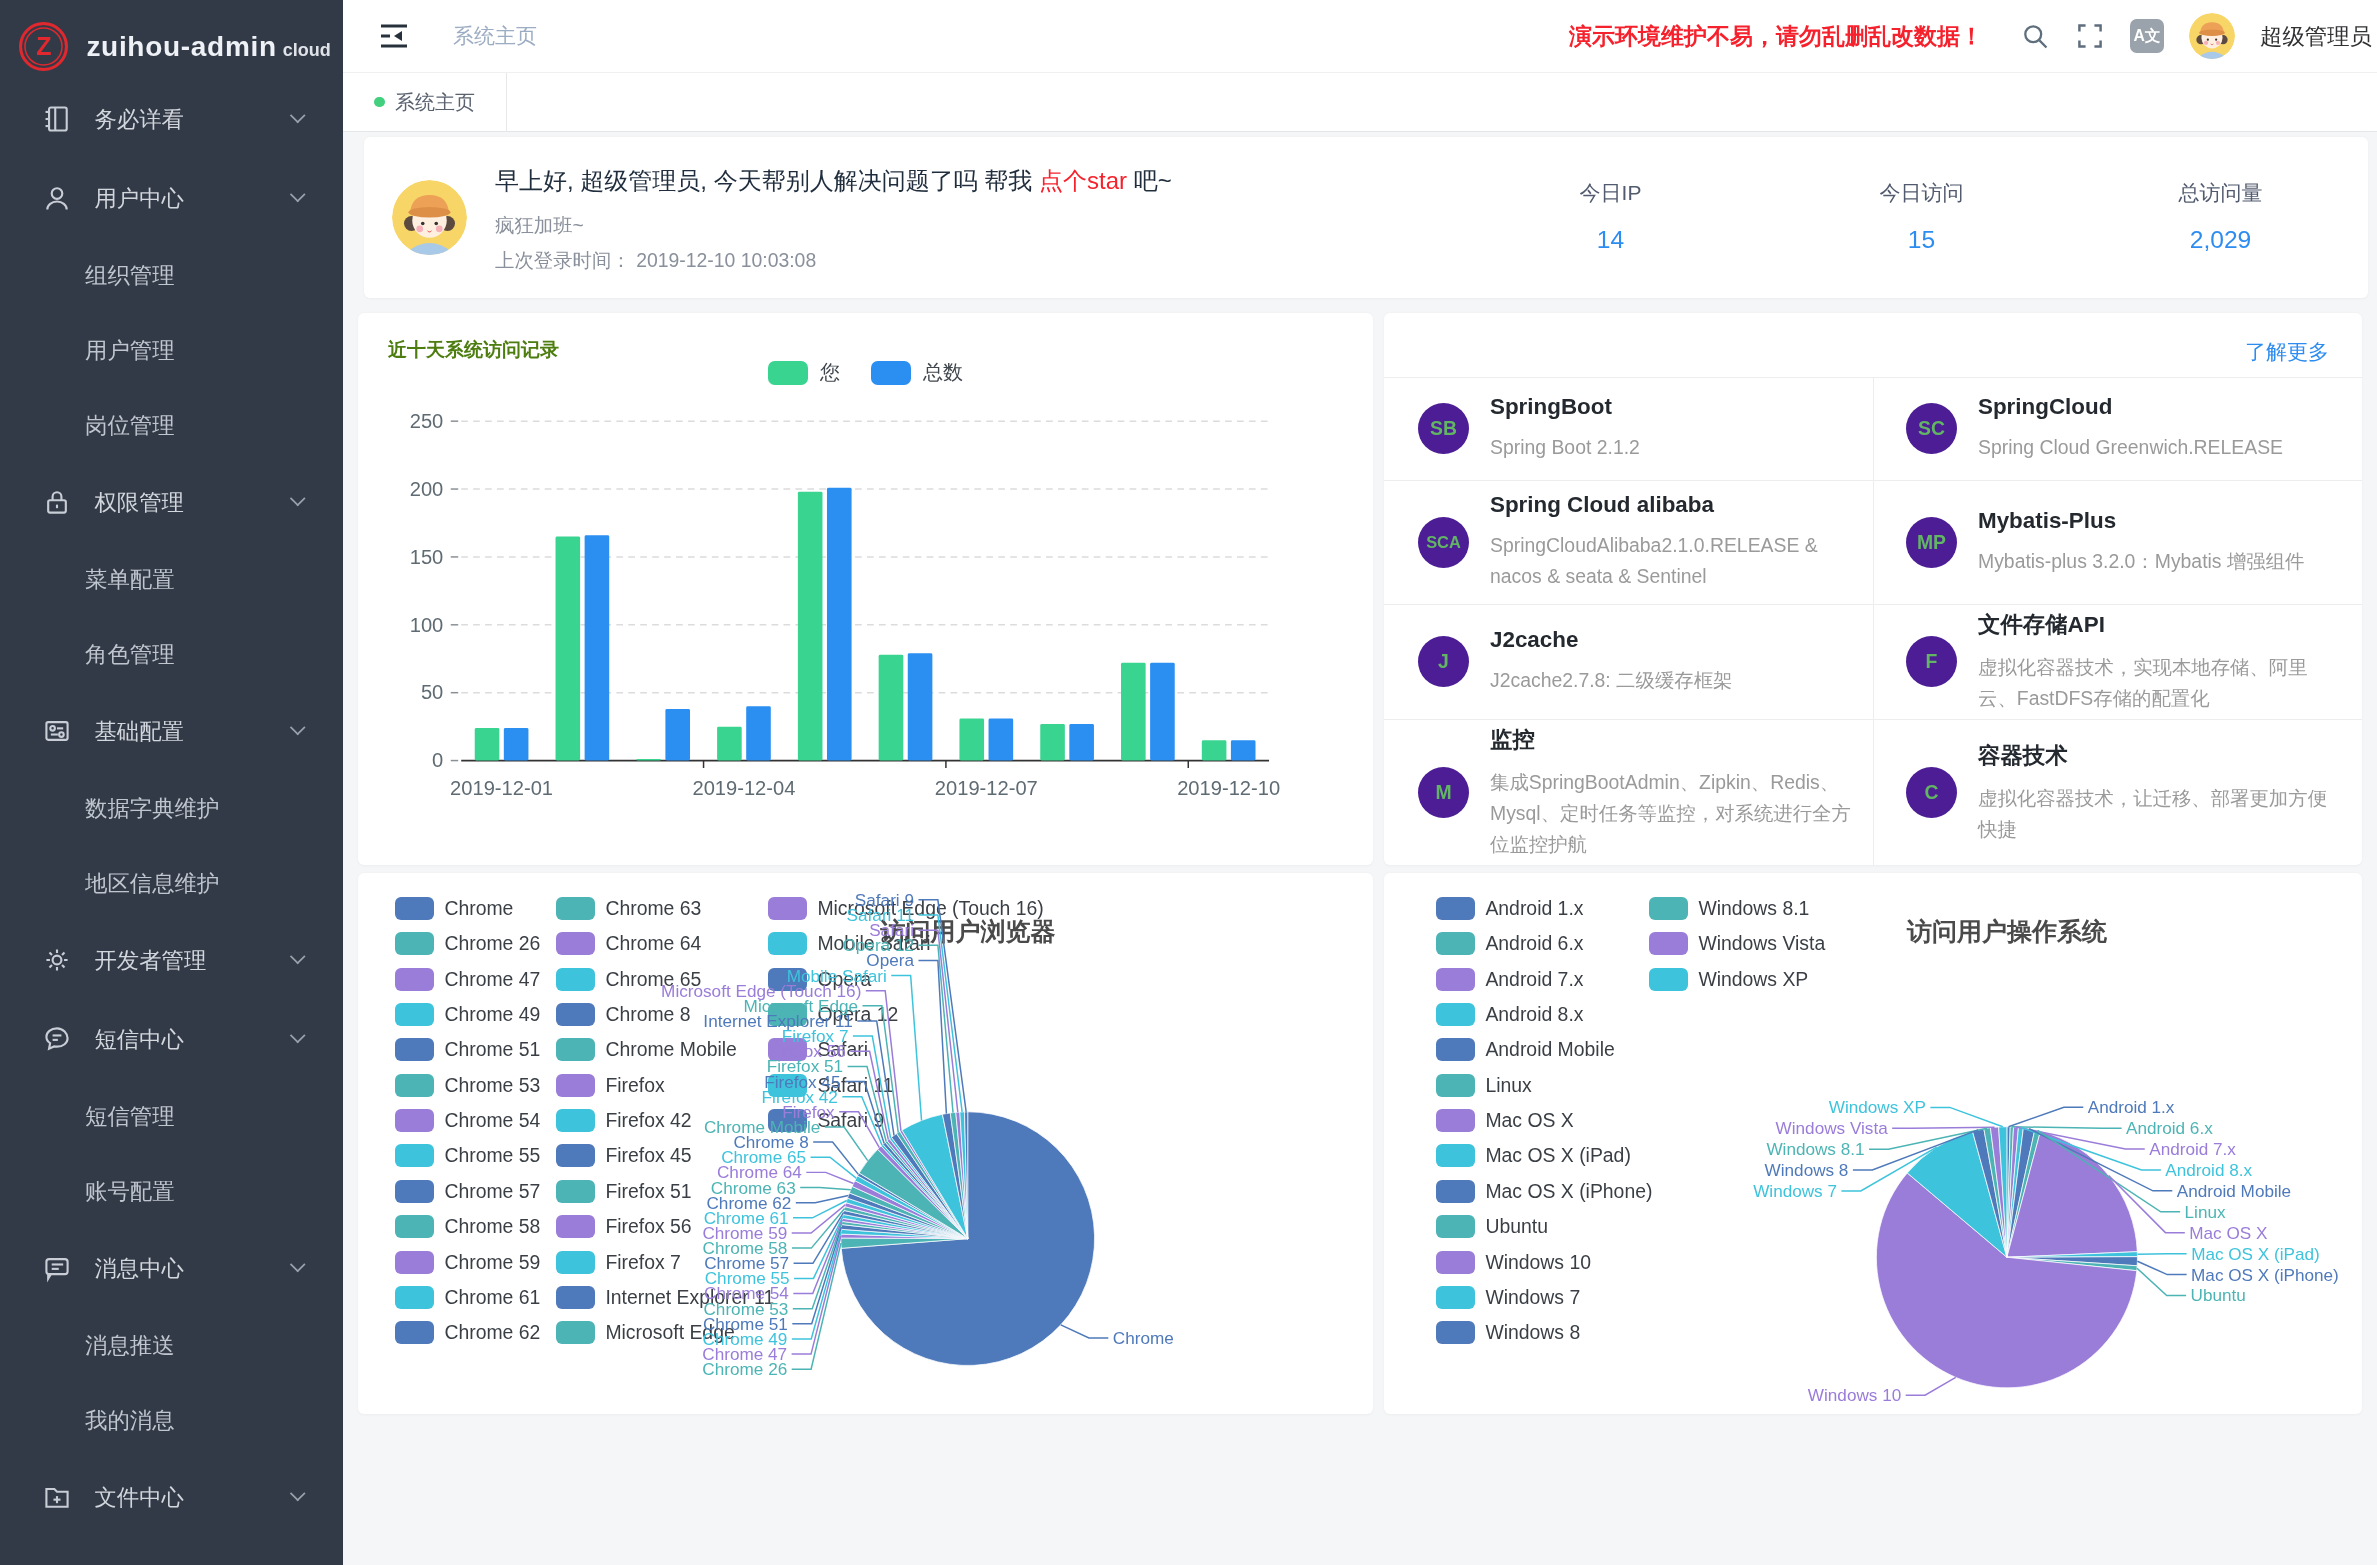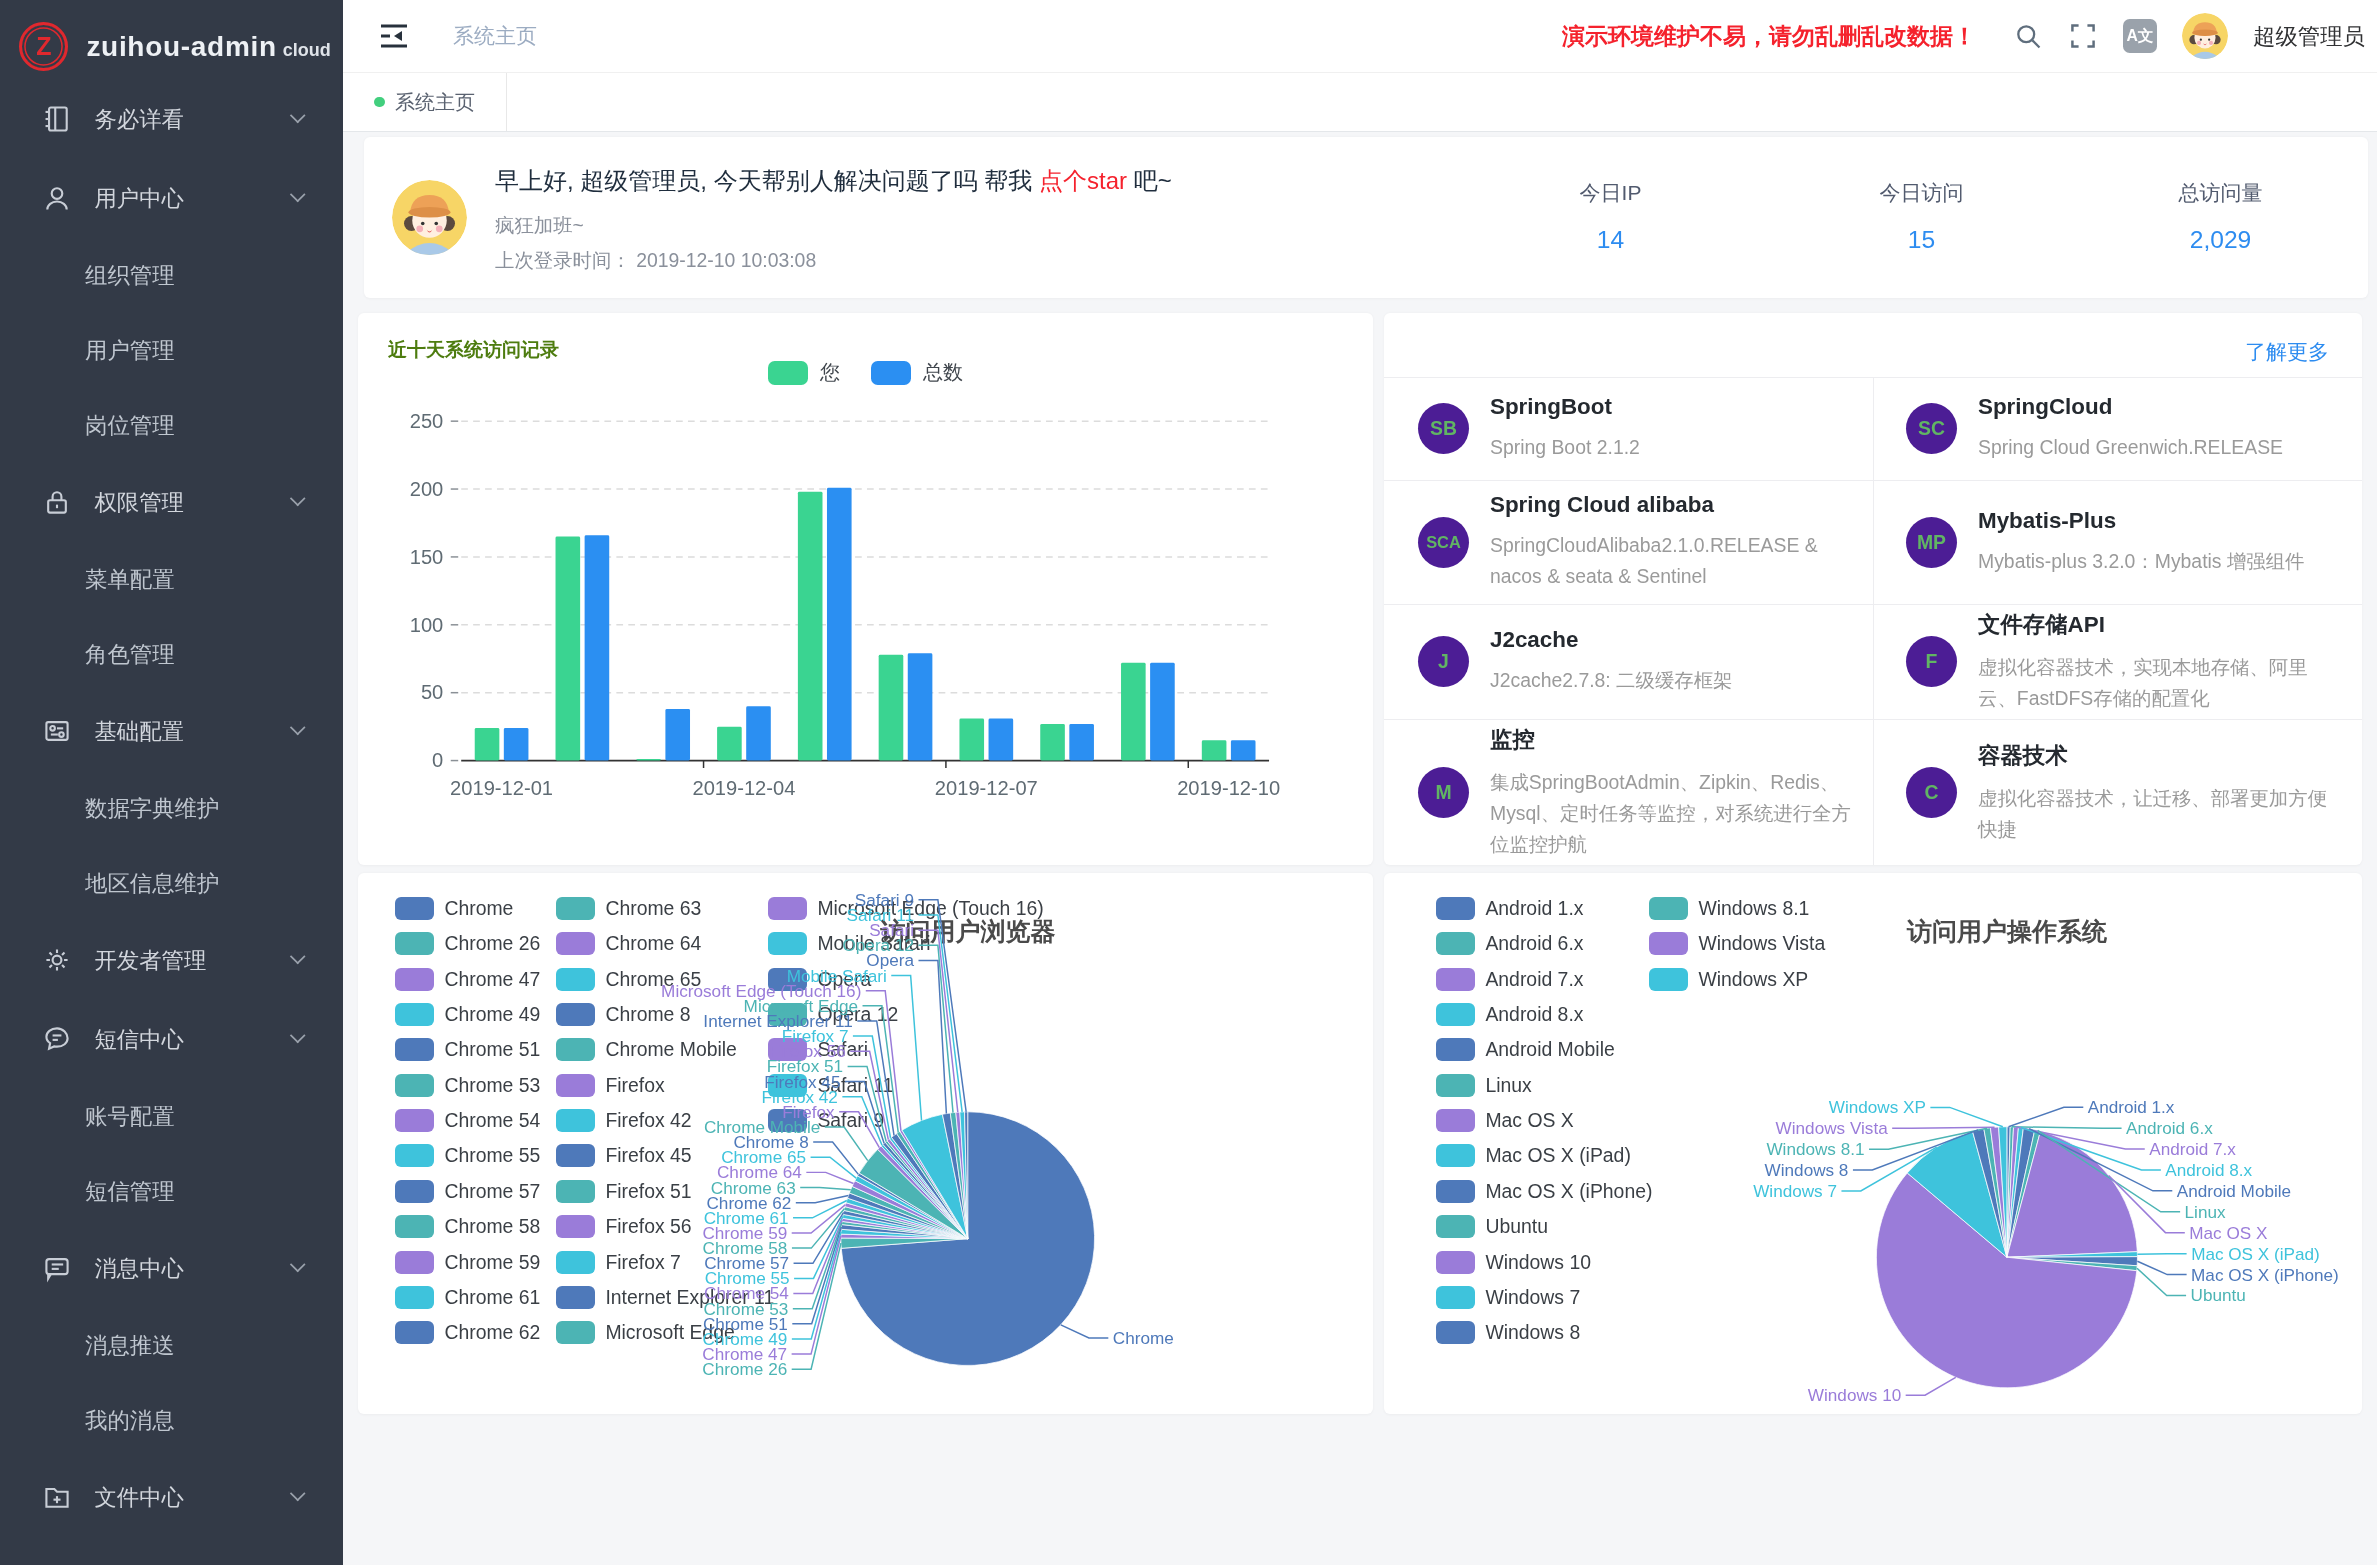--- a/index.html
+++ b/index.html
@@ -18,21 +18,21 @@
   .menu-item .mi-icon { width:30px; height:30px; margin-right:22.4px; color:#c8cdd6; flex:0 0 auto; }
   .menu-item .mi-label { color:#d2d6dd; font-size:22.4px; }
   .menu-sub { height:75px; display:flex; align-items:center; padding-left:85px; cursor:pointer; }
   .menu-sub .mi-label { color:#bfc6cf; font-size:22.4px; }
   .chevron { position:absolute; right:39px; width:13.4px; height:13.4px; border-right:2.2px solid #9aa1ac; border-bottom:2.2px solid #9aa1ac; transform:rotate(45deg) scale(.85); margin-top:-6px; }
 
   
   .header { position:absolute; left:343px; top:0; width:2034px; height:72px; background:#fff; display:flex; align-items:center; z-index:4; }
   .hamburger { width:34px; height:34px; margin-left:34px; cursor:pointer; color:#27313c; }
   .breadcrumb { margin-left:42px; font-size:21px; color:#9cacc2; cursor:pointer; }
-  .header-right { margin-left:auto; display:flex; align-items:center; gap:25px; padding-right:12px; }
+  .header-right { margin-left:auto; display:flex; align-items:center; gap:25px; padding-right:5px; }
   .warning { color:#f5222d; font-size:23px; font-weight:bold; margin-right:12px; }
   .hicon { width:30px; height:30px; color:#5f6e7d; cursor:pointer; }
   .lang-badge { width:34px; height:34px; background:#9aa2ab; color:#fff; border-radius:6.7px; font-size:15.7px; font-weight:bold; display:flex; align-items:center; justify-content:center; cursor:pointer; }
   .avatar-sm { width:46px; height:46px; border-radius:50%; overflow:hidden; flex:0 0 auto; cursor:pointer; }
   .username { font-size:22.4px; color:#303133; cursor:pointer; }
 
   
   .tabbar { position:absolute; left:343px; top:72px; width:2034px; height:60px; background:#fff; border-top:0.7px solid #f0f0f0; border-bottom:0.7px solid #e4e7ea; z-index:4; }
   .tab { width:164px; height:100%; border-right:0.7px solid #e8e8e8; display:flex; align-items:center; justify-content:center; gap:10.4px; cursor:pointer; }
   .tab .dot { width:10.4px; height:10.4px; border-radius:50%; background:#42cf7e; }
@@ -164,24 +164,24 @@
       <div class="menu-item">
         <span class="mi-icon"><svg viewBox="0 0 34 34" fill="none" stroke="currentColor" stroke-width="2.4">
             <path d="M17 5c-7 0-12 4.2-12 9.5 0 3 1.6 5.6 4.2 7.3L8 28l5.7-2.6c1 .2 2.1.3 3.3.3 7 0 12-4.2 12-9.5S24 5 17 5z"></path>
             <line x1="12" y1="13" x2="22" y2="13"></line>
             <line x1="12" y1="18" x2="18" y2="18"></line>
           </svg></span>
         <span class="mi-label">短信中心</span>
         <span class="chevron"></span>
       </div>
       <div class="menu-sub">
+        <span class="mi-label">短信管理</span>
+      </div>
+      <div class="menu-sub">
         <span class="mi-label">账号配置</span>
-      </div>
-      <div class="menu-sub">
-        <span class="mi-label">短信管理</span>
       </div>
       <div class="menu-item">
         <span class="mi-icon"><svg viewBox="0 0 34 34" fill="none" stroke="currentColor" stroke-width="2.4">
             <rect x="5" y="7" width="24" height="17" rx="3"></rect>
             <path d="M10 24l-3 5v-5"></path>
             <line x1="11" y1="13" x2="24" y2="13"></line>
             <line x1="11" y1="18" x2="19" y2="18"></line>
           </svg></span>
         <span class="mi-label">消息中心</span>
         <span class="chevron"></span>

